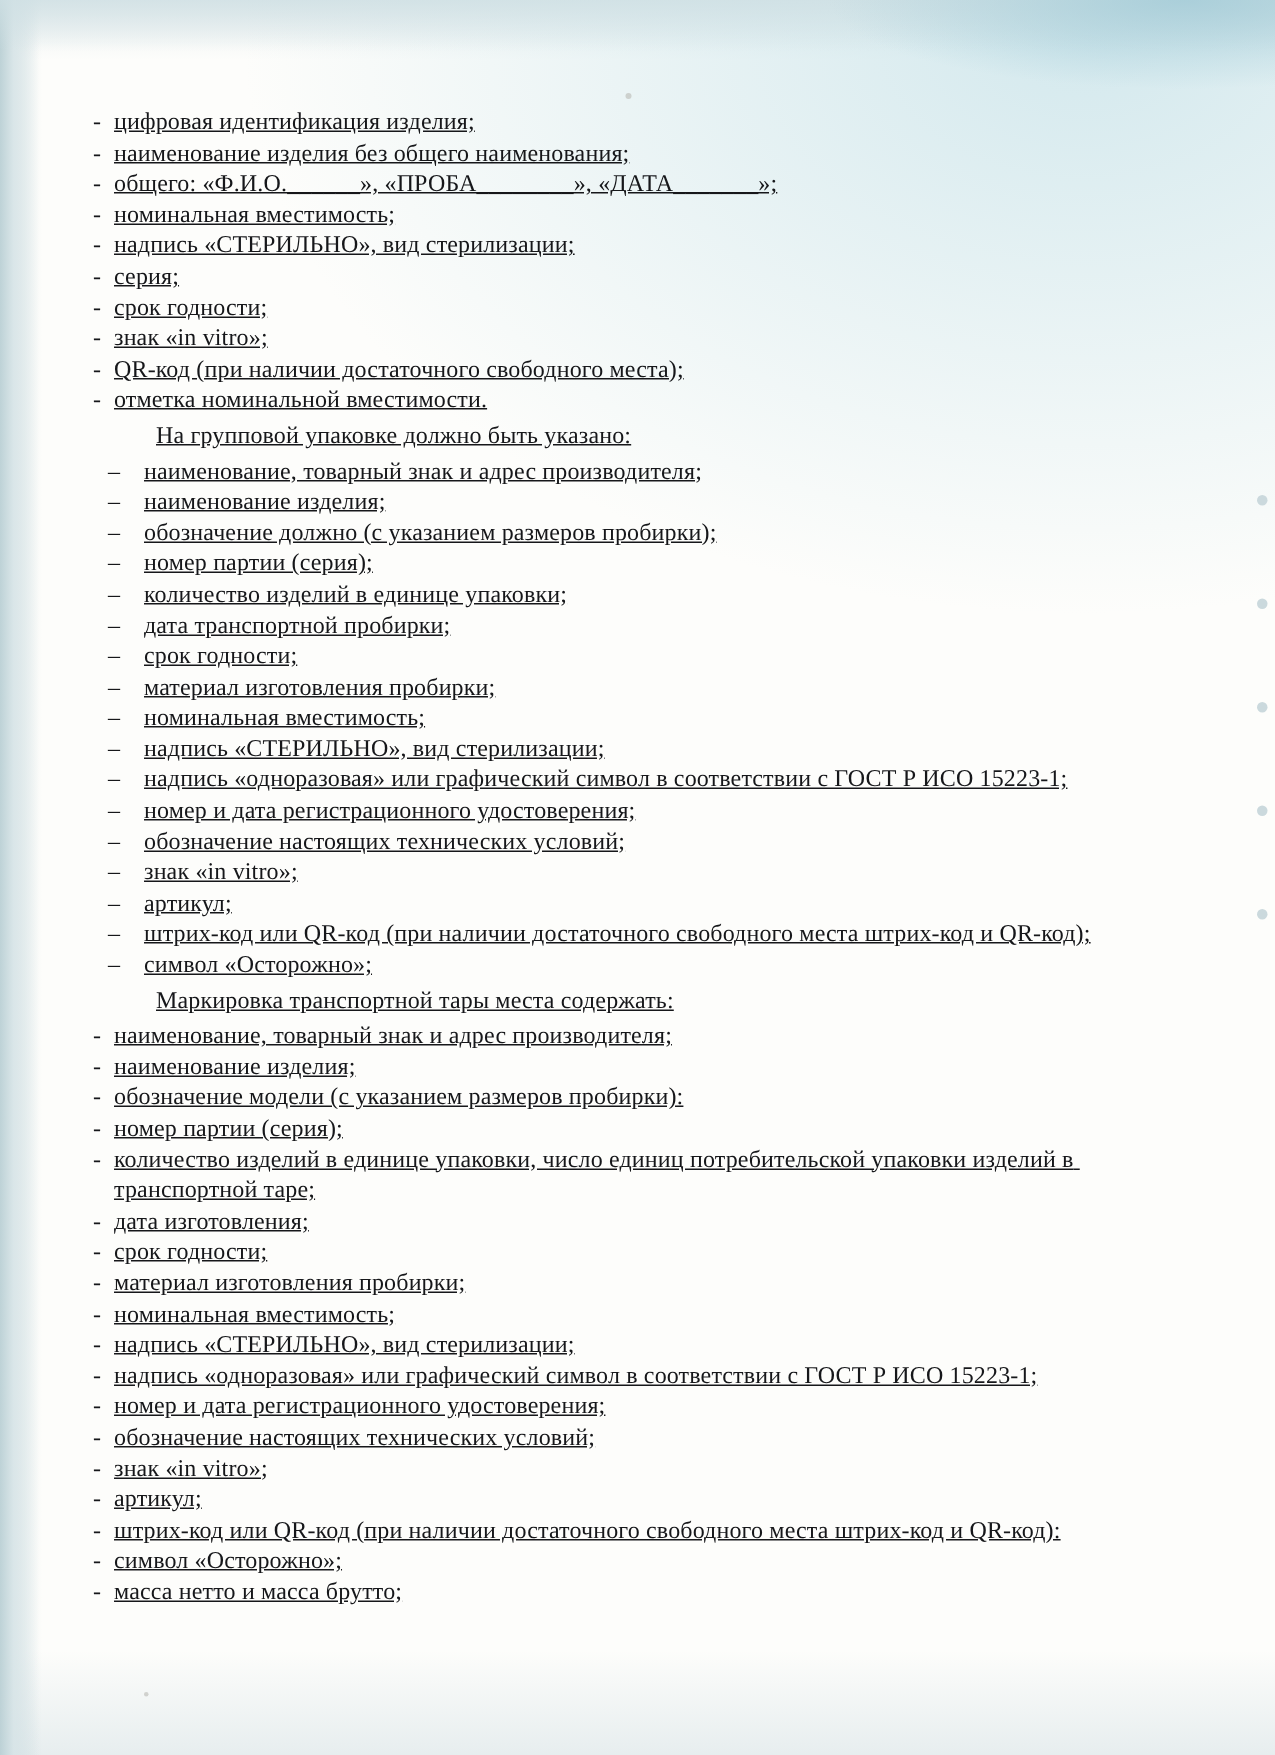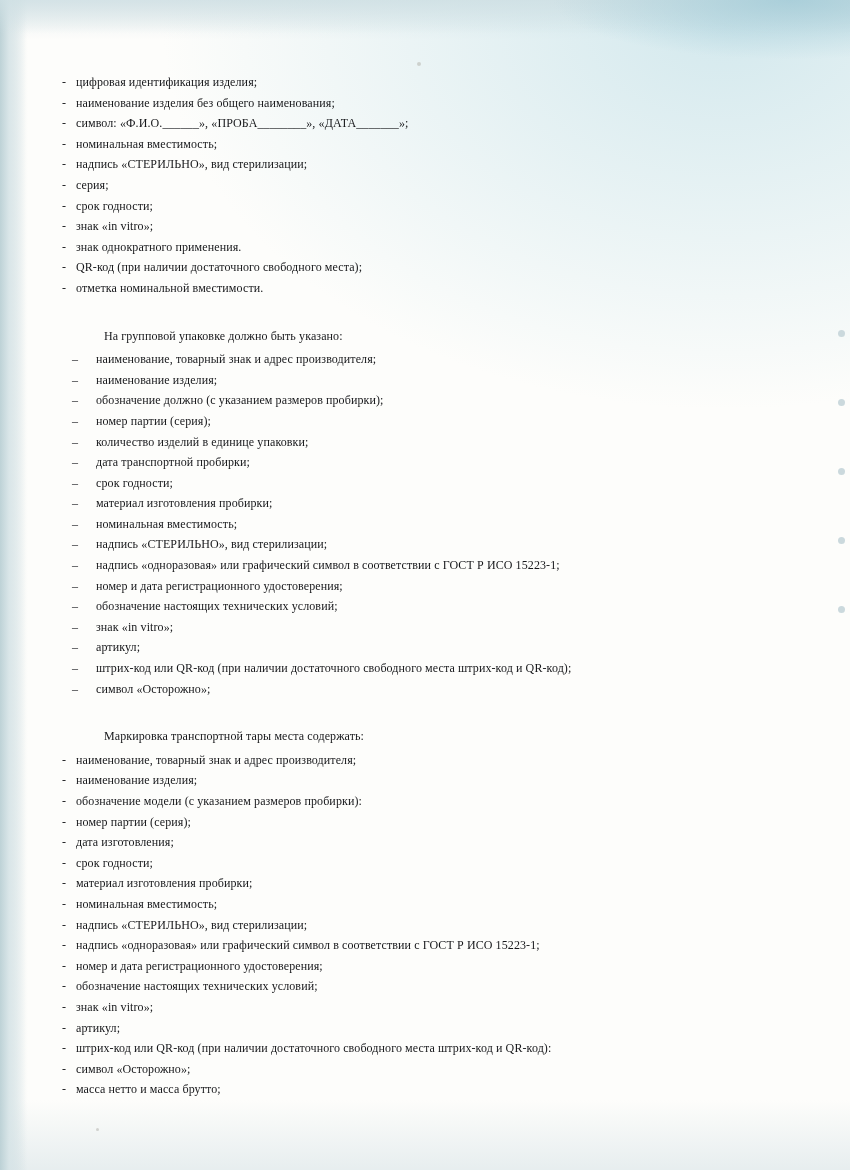--- a/index.html
+++ b/index.html
@@ -77,31 +77,32 @@
     border-radius: 50%;
     opacity: 0.6;
   }
 
   .doc-body {
     position: absolute;
     left: 62px;
     top: 72px;
     width: 700px;
     color: #16171a;
-    font-size: 12px;
+    font-size: 16px;
     line-height: 20.6px;
     letter-spacing: 0.1px;
+    text-decoration: underline;
   }
 
   .para {
     margin: 0;
   }
   .indent-para {
     text-indent: 42px;
-    margin-top: 27px;
+    margin-top: 3px;
     margin-bottom: 3px;
   }
 
   ul.dash-list {
     list-style: none;
     margin: 0;
     padding: 0;
   }
   ul.dash-list > li {
     position: relative;
@@ -149,27 +150,26 @@
   </div>
 
   <div class="speck" style="left:417px; top:62px; width:4px; height:4px;"></div>
   <div class="speck" style="left:96px; top:1128px; width:3px; height:3px;"></div>
 
   <div class="doc-body">
 
     <ul class="hyphen-list">
       <li>цифровая идентификация изделия;</li>
       <li>наименование изделия без общего наименования;</li>
-      <li>символ: «Ф.И.О.______», «ПРОБА________», «ДАТА_______»;</li>
+      <li>общего: «Ф.И.О.______», «ПРОБА________», «ДАТА_______»;</li>
       <li>номинальная вместимость;</li>
       <li>надпись «СТЕРИЛЬНО», вид стерилизации;</li>
       <li>серия;</li>
       <li>срок годности;</li>
       <li>знак «in vitro»;</li>
-      <li>знак однократного применения.</li>
       <li>QR-код (при наличии достаточного свободного места);</li>
       <li>отметка номинальной вместимости.</li>
     </ul>
 
     <p class="para indent-para">На групповой упаковке должно быть указано:</p>
     <ul class="dash-list">
       <li>наименование, товарный знак и адрес производителя;</li>
       <li>наименование изделия;</li>
       <li>обозначение должно (с указанием размеров пробирки);</li>
       <li>номер партии (серия);</li>
@@ -187,20 +187,21 @@
       <li>штрих-код или QR-код (при наличии достаточного свободного места штрих-код и QR-код);</li>
       <li>символ «Осторожно»;</li>
     </ul>
 
     <p class="para indent-para">Маркировка транспортной тары места содержать:</p>
     <ul class="hyphen-list">
       <li>наименование, товарный знак и адрес производителя;</li>
       <li>наименование изделия;</li>
       <li>обозначение модели (с указанием размеров пробирки):</li>
       <li>номер партии (серия);</li>
+      <li>количество изделий в единице упаковки, число единиц потребительской упаковки изделий в транспортной таре;</li>
       <li>дата изготовления;</li>
       <li>срок годности;</li>
       <li>материал изготовления пробирки;</li>
       <li>номинальная вместимость;</li>
       <li>надпись «СТЕРИЛЬНО», вид стерилизации;</li>
       <li>надпись «одноразовая» или графический символ в соответствии с ГОСТ Р ИСО 15223-1;</li>
       <li>номер и дата регистрационного удостоверения;</li>
       <li>обозначение настоящих технических условий;</li>
       <li>знак «in vitro»;</li>
       <li>артикул;</li>

